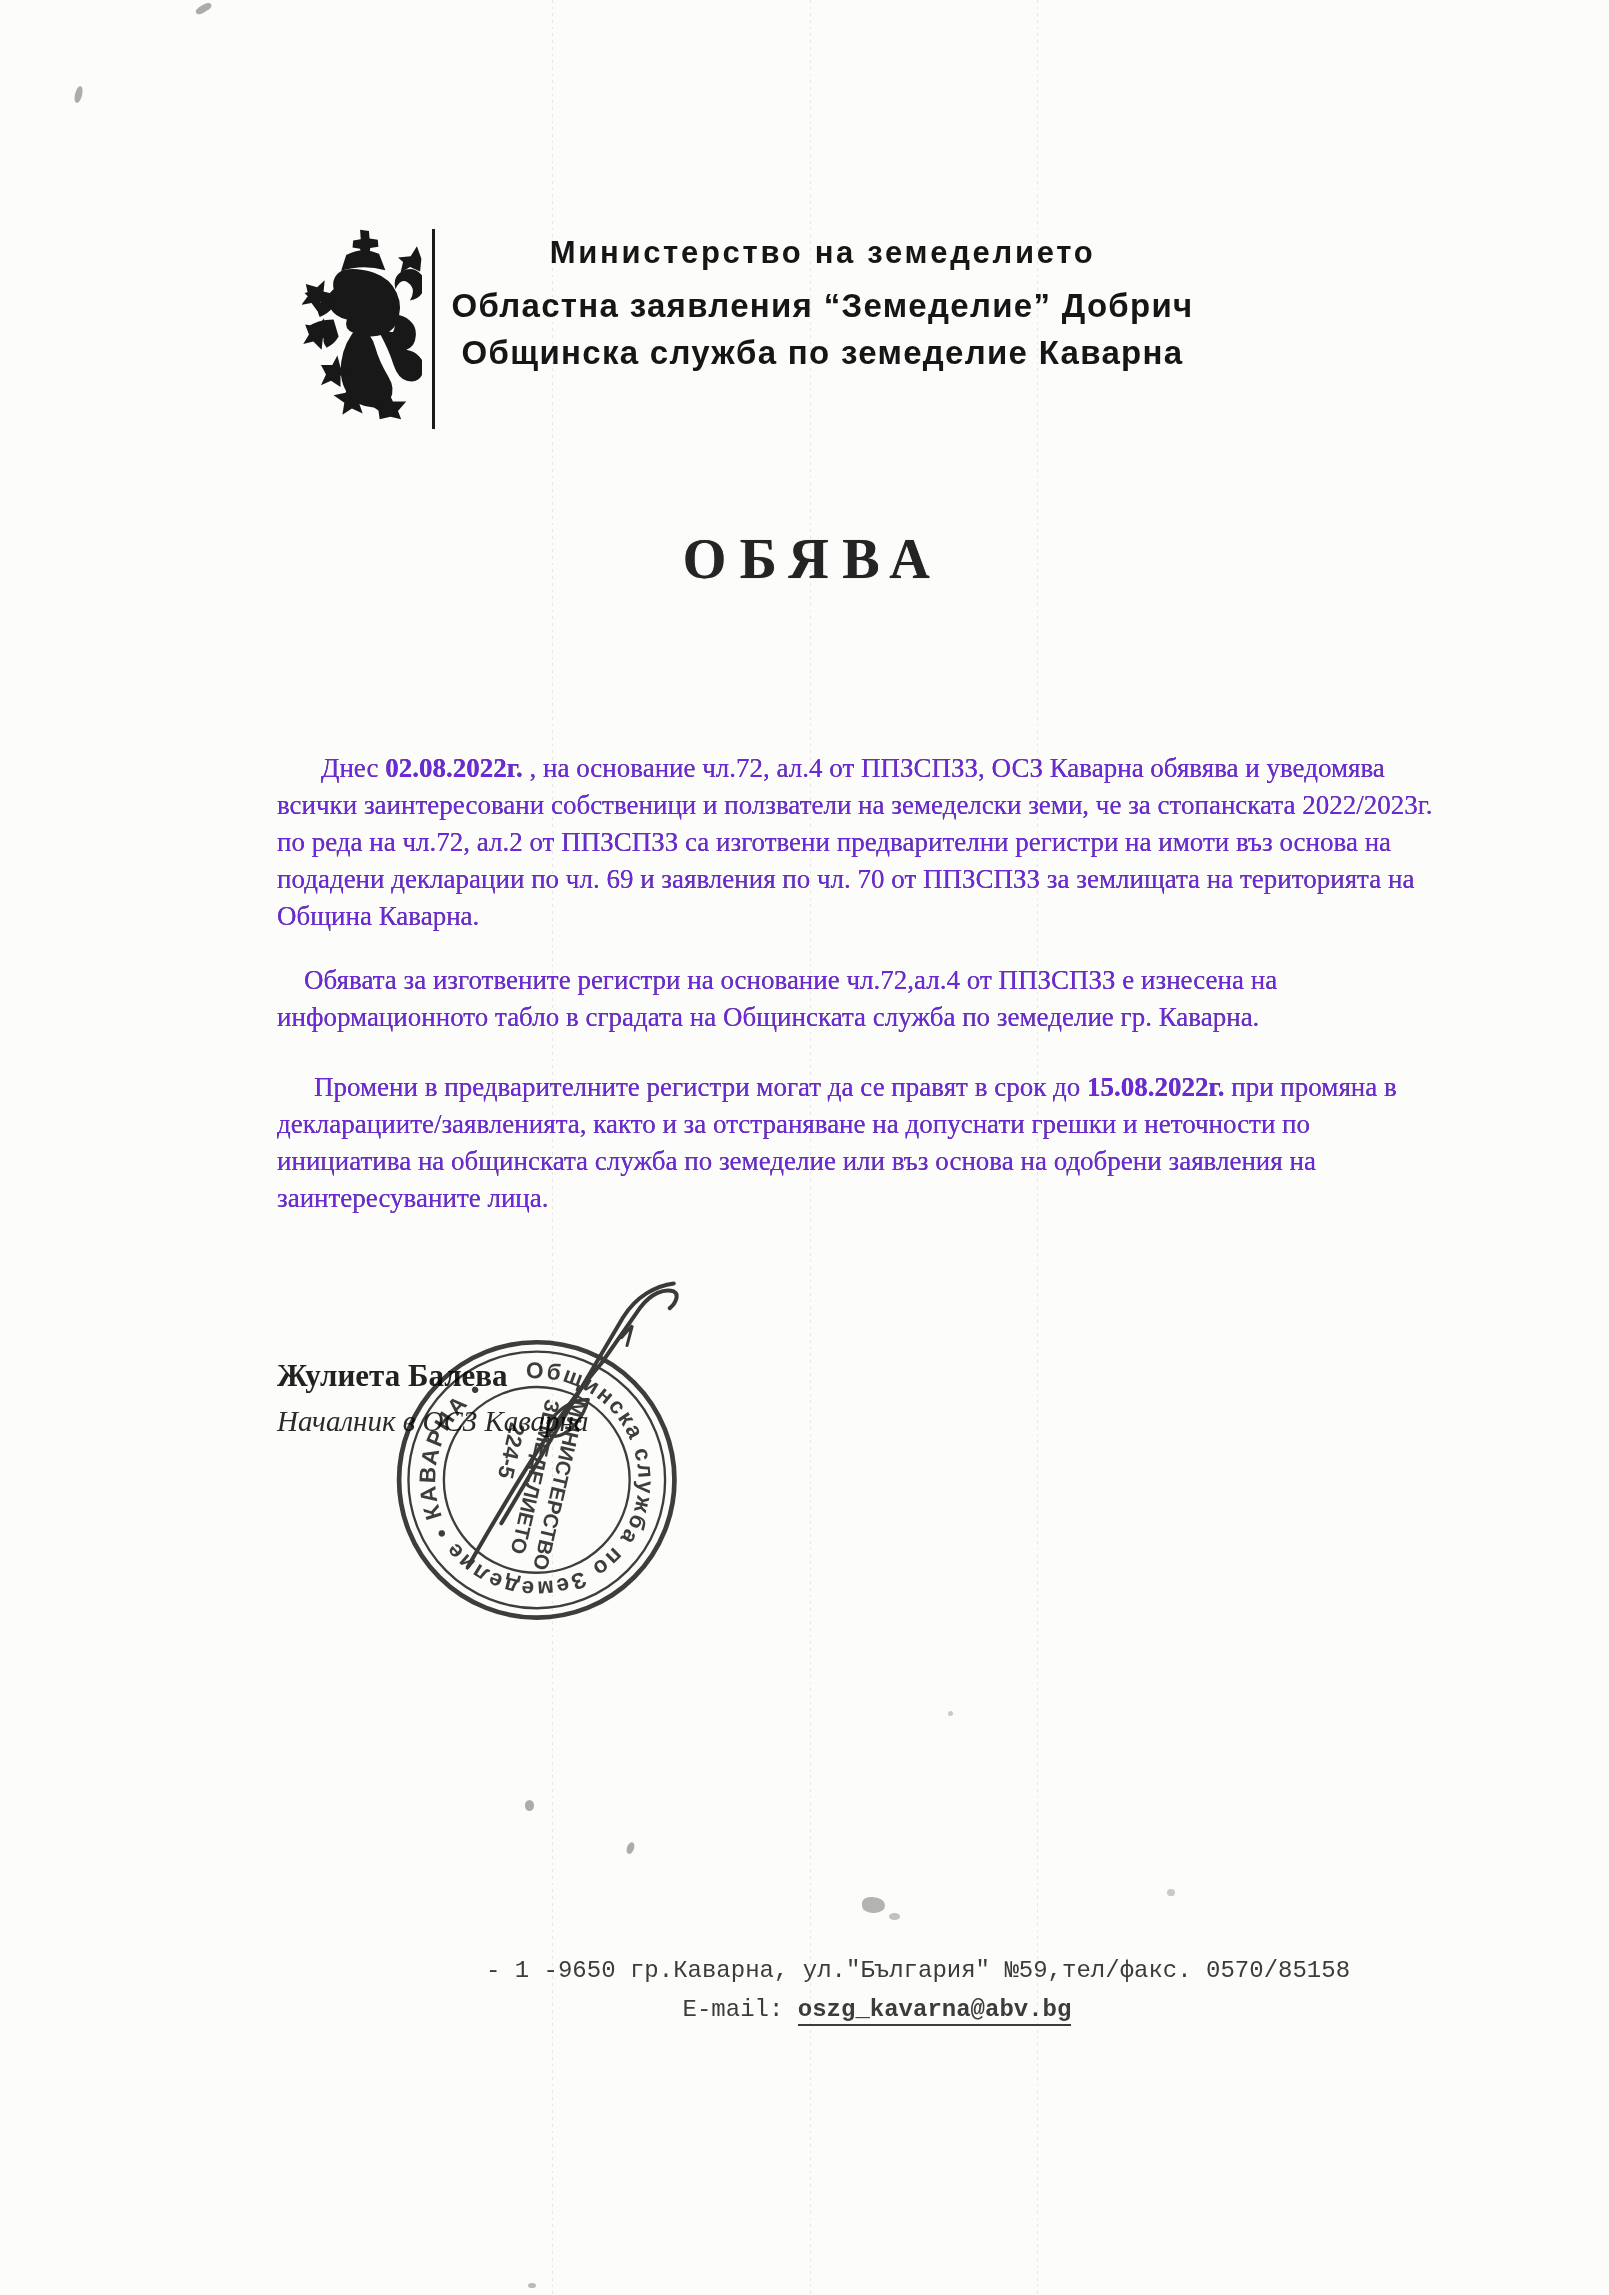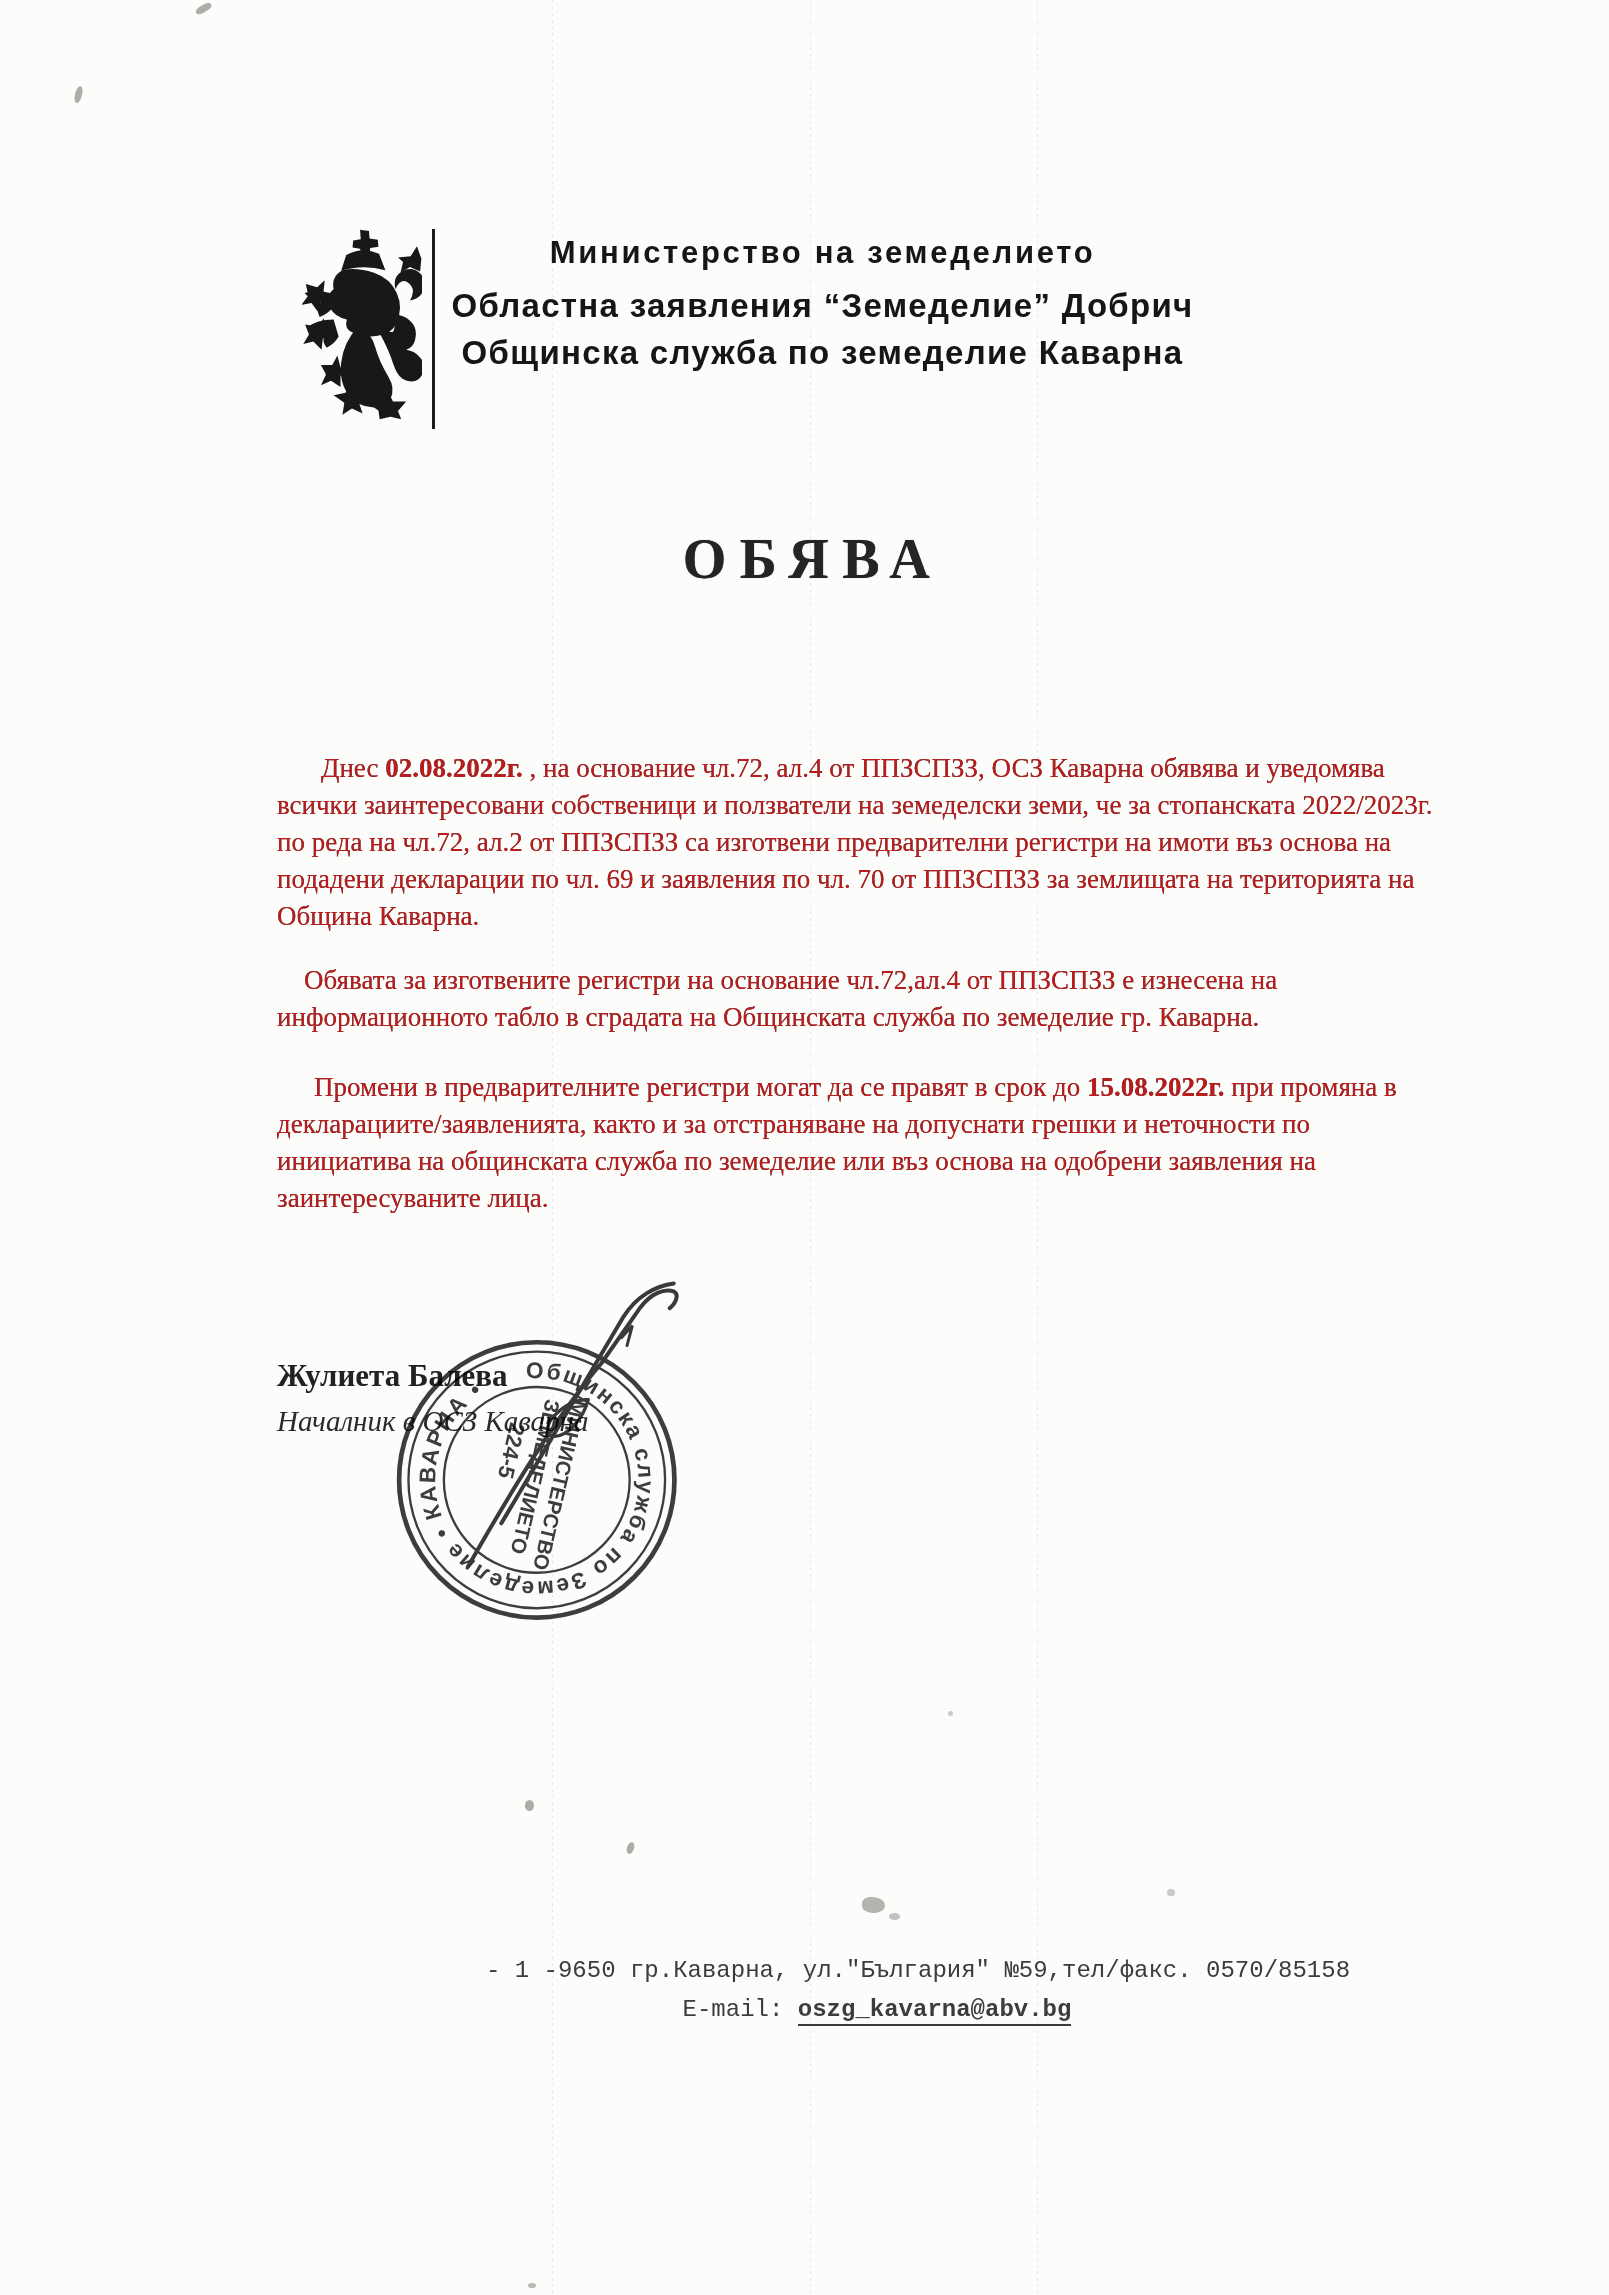--- a/index.html
+++ b/index.html
@@ -28,21 +28,21 @@
   .hdr .h3{font-size:33px;letter-spacing:1.3px;margin-bottom:8.7px;}
   .hdr .h4{font-size:33px;letter-spacing:1.3px;}
 
   
   .title{position:absolute;left:8px;top:527px;width:1610px;text-align:center;
     font-size:56px;font-weight:bold;letter-spacing:13.4px;color:#242424;
     text-shadow:0 0 0.7px rgba(30,30,30,.7);}
 
   
   .bodytext{position:absolute;left:277px;top:750px;width:1163px;
-    font-size:27px;line-height:37px;color:#b91c1c;
+    font-size:27px;line-height:37px;color:#6d28d9;
     text-shadow:0 0 0.5px rgba(25,25,25,.75);}
   .bodytext p{margin:0;}
   .p1{text-indent:44px;margin-bottom:27px !important;}
   .p2{text-indent:27px;margin-bottom:33px !important;}
   .p3{text-indent:24px;margin-bottom:24px !important;}
   .p4{text-indent:37px;}
   .bold{font-weight:bold;}
 
   
   .sig{position:absolute;left:277px;top:1358px;}

